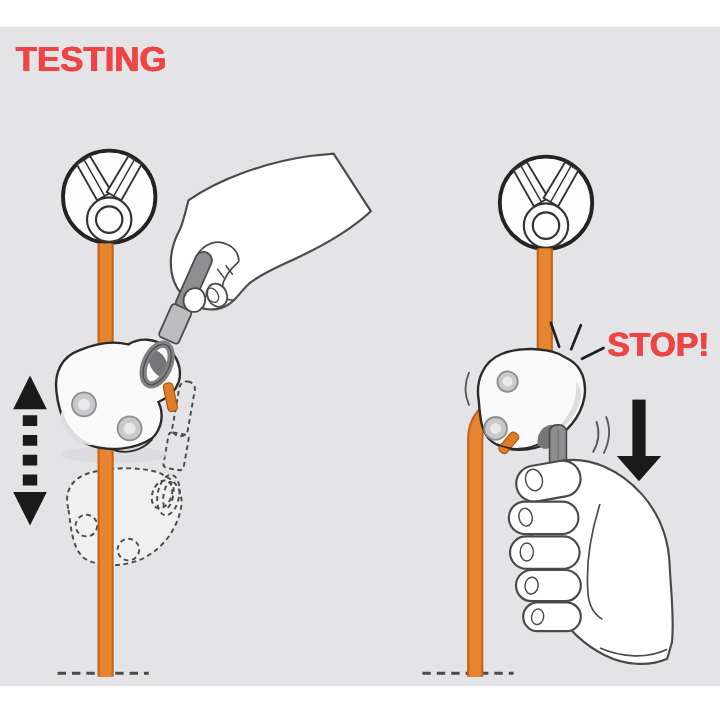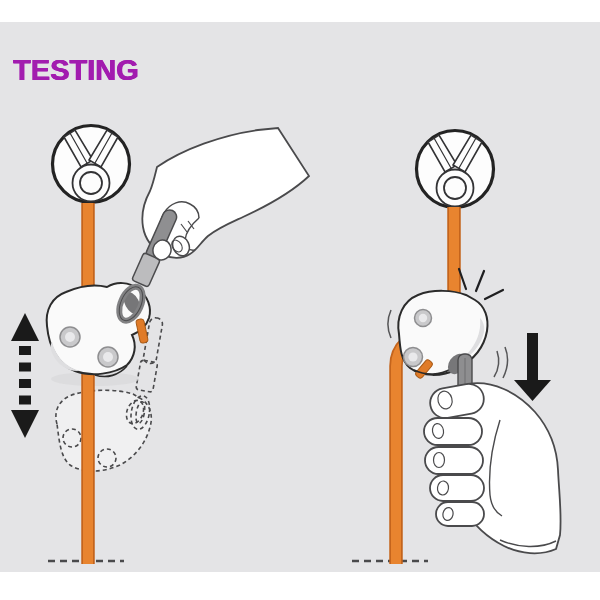--- a/index.html
+++ b/index.html
@@ -6,23 +6,23 @@
   .canvas{
     position:relative;width:600px;height:600px;overflow:hidden;
     font-family:"Liberation Sans", sans-serif;background:#ffffff;
   }
   .panel{
     position:absolute;left:0;top:22px;width:600px;height:550px;
     background:#e4e4e6;
   }
   svg.art{position:absolute;left:0;top:0;}
   .label{
-    position:absolute;color:#a21caf;font-weight:700;
+    position:absolute;color:#ef4444;font-weight:700;
     text-shadow:0.6px 0 0 currentColor, -0.3px 0 0 currentColor;
-    letter-spacing:0px;white-space:nowrap;margin-top:20px;
+    letter-spacing:0px;white-space:nowrap;
   }
   .title-label{left:13px;top:34px;font-size:29px;}
   .stop-label{left:506px;top:272px;font-size:28px;}
 </style>
 </head>
 <body>
 
 <div class="canvas">
 
   <div class="panel"></div>
@@ -192,14 +192,15 @@
       <rect x="527" y="333" width="11" height="49"></rect>
       <polygon points="514,380 551,380 532.5,401"></polygon>
     </g>
 
     <rect x="0" y="0" width="600" height="22" fill="#ffffff"></rect>
     <rect x="0" y="572" width="600" height="28" fill="#ffffff"></rect>
   </svg>
 
   <div class="label title-label">TESTING</div>
 
+  <div class="label stop-label">STOP!</div>
 
 </div>
 
 </body></html>

